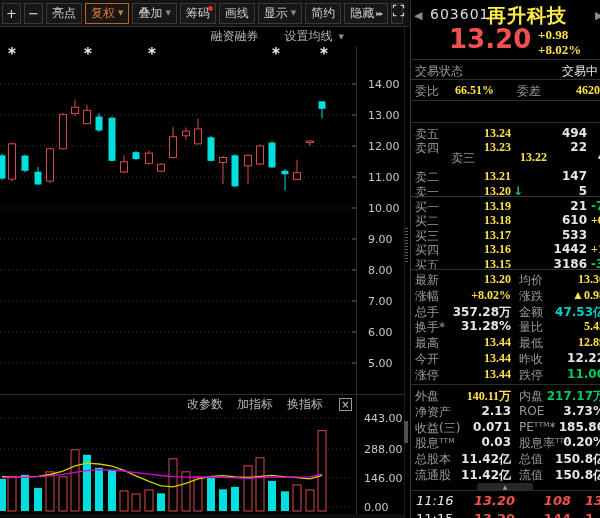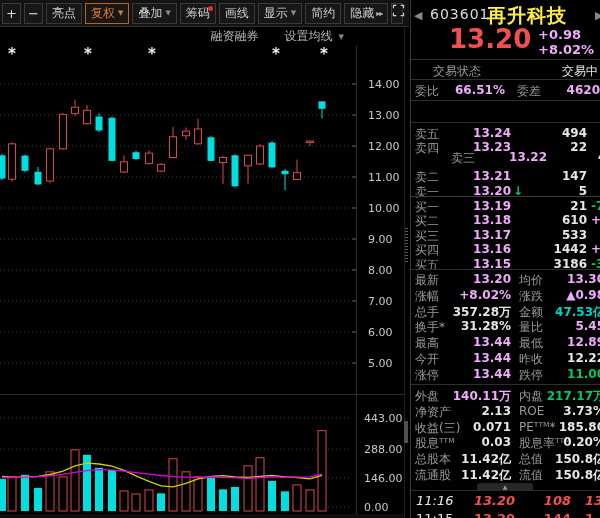--- a/index.html
+++ b/index.html
@@ -38,21 +38,21 @@
   .vline404 { position:absolute; left:404px; top:0; width:1px; height:518px; background:#1f1f1f; z-index:2; }
   .grip { position:absolute; left:405px; top:228px; width:3px; height:36px; z-index:4;
           background:repeating-linear-gradient(#5a5a5a 0 1px, transparent 1px 3px); }
   .thumb { position:absolute; left:404px; top:421px; width:4px; height:22px; background:#505050; z-index:4; }
 
   
   .panel { position:absolute; left:410px; top:0; width:190px; height:518px; background:#000;
            border-left:1px solid #3a3a3a; z-index:5; font-size:12px; }
   .panel .hr { position:absolute; left:0; right:0; height:1px; background:#2e2e2e; }
   .abs { position:absolute; white-space:nowrap; }
-  .red { color:#f0abfc; } .green { color:#00c964; } .white { color:#e6e6e6; }
+  .red { color:#fde047;font-family:Liberation Serif, serif; } .green { color:#00c964; } .white { color:#e6e6e6; }
   .cyan { color:#00d2c2; } .gray { color:#9a9a9a; } .bold { font-weight:bold; }
   .nav { color:#8a8a8a; font-size:11px; }
   .code { font-size:14px; color:#dcdcdc; letter-spacing:1px; }
   .name { font-size:19px; color:#ffee44; font-weight:bold; letter-spacing:1px; }
   .bigprice { font-size:26px; font-weight:bold; color:#f25050; }
   .l2link { color:#ffe400; font-weight:bold; text-decoration:underline; font-size:13px; }
 
   .ob-row { position:absolute; left:0; width:190px; height:14.4px; }
   .ob-row .lbl { position:absolute; left:4px; top:0; color:#9a9a9a; }
   .ob-row .prc { position:absolute; left:30px; width:70px; top:0; text-align:right; font-weight:bold; }
@@ -260,38 +260,44 @@
   <div class="row2">
     <span class="item">
       <span>融资融券</span>
     </span>
     <span class="item">
       <span>设置均线</span>
       <span class="tb-caret">▼</span>
     </span>
   </div>
 
+  <div class="indbar" id="indbar">
+      <span>改参数</span>
+      <span>加指标</span>
+      <span>换指标</span>
+      <span class="ind-close">×</span>
+    </div>
 
   <div class="vline404"></div>
   <div class="grip"></div>
   <div class="thumb"></div>
   <div class="bottom-edge"></div>
 
   <div class="panel">
     <span class="abs nav" style="left:3px;top:9px;">◀</span>
     <span class="abs code" style="left:19px;top:6px;">603601</span>
     <span class="abs name" style="left:76px;top:3px;">再升科技</span>
     <span class="abs nav" style="left:184px;top:9px;">▶</span>
 
     <span class="abs bigprice" style="left:38px;top:24px;">13.20</span>
     <span class="abs red bold" style="left:127px;top:27px;font-size:13px;">+0.98</span>
     <span class="abs red bold" style="left:127px;top:42px;font-size:13px;">+8.02%</span>
 
     <div class="hr" style="top:59px;"></div>
-    <span class="abs gray" style="left:4px;top:63px;margin-left:18px;">交易状态</span>
+    <span class="abs gray" style="left:4px;top:63px;">交易状态</span>
     <span class="abs white" style="right:2px;top:63px;">交易中</span>
 
     <div class="hr" style="top:79px;"></div>
     <span class="abs gray" style="left:4px;top:83px;">委比</span>
     <span class="abs red bold" style="left:44px;top:83px;">66.51%</span>
     <span class="abs gray" style="left:106px;top:83px;">委差</span>
     <span class="abs red bold" style="right:0;top:83px;">4620</span>
 
     <div class="hr" style="top:100px;"></div>
     <div class="hr" style="top:122px;"></div>

